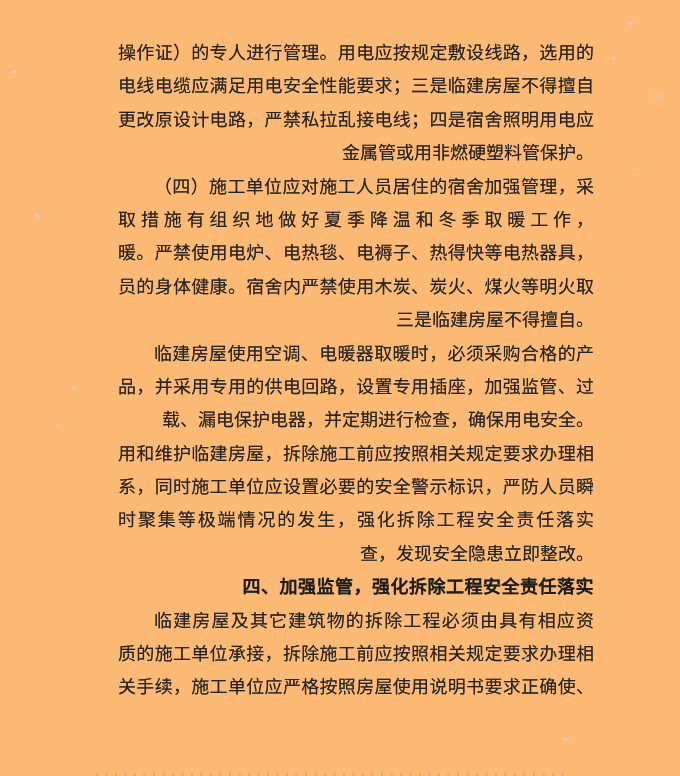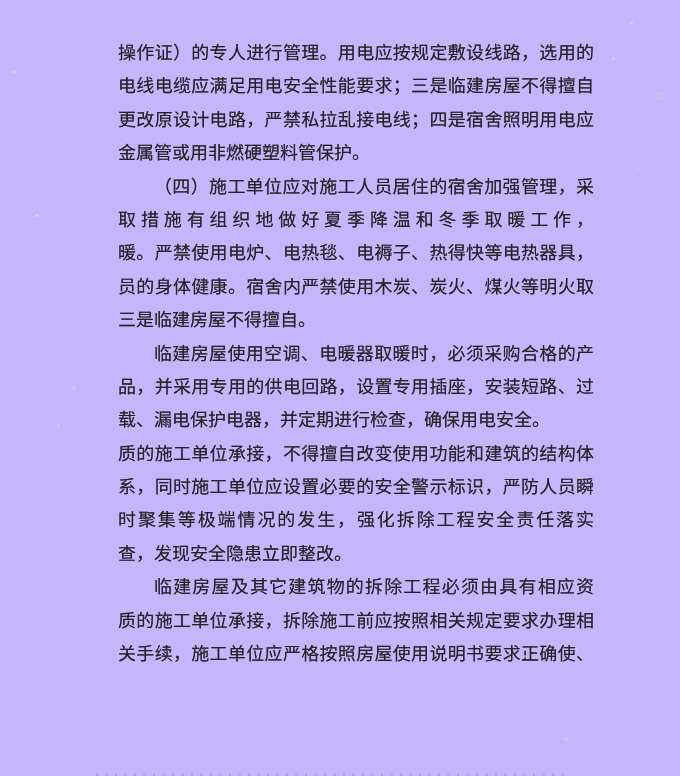--- a/index.html
+++ b/index.html
@@ -3,41 +3,41 @@
 <meta charset="utf-8">
 <style>
   html, body { margin: 0; padding: 0; }
   body { background: #888; }
 
   .page {
     position: relative;
     width: 680px;
     height: 776px;
     margin: 0 auto;
-    background: #c4b5fd;
+    background: #fdba74;
     overflow: hidden;
     font-family: "Liberation Serif", "DejaVu Serif", serif;
   }
 
   .textblock {
     position: absolute;
     left: 118px;
     top: 37px;
     width: 476px;
     color: #242424;
     font-size: 18px;
     line-height: 33.4px;
     text-shadow: 0 0 0.5px rgba(30,30,30,0.55);
   }
 
   .line {
     height: 33.4px;
     overflow: hidden;
     word-break: keep-all;
-    text-align: left;
+    text-align: right;
   }
   .line.fill {
     text-align: justify;
     text-align-last: justify;
   }
   .line.indent {
     text-indent: 2em;
   }
   .line.heading {
     font-family: "Liberation Sans", "DejaVu Sans", sans-serif;
@@ -81,26 +81,27 @@
       <div class="line fill">操作证）的专人进行管理。用电应按规定敷设线路，选用的</div>
       <div class="line fill">电线电缆应满足用电安全性能要求；三是临建房屋不得擅自</div>
       <div class="line fill">更改原设计电路，严禁私拉乱接电线；四是宿舍照明用电应</div>
       <div class="line">金属管或用非燃硬塑料管保护。</div>
       <div class="line fill indent">（四）施工单位应对施工人员居住的宿舍加强管理，采</div>
       <div class="line fill">取措施有组织地做好夏季降温和冬季取暖工作，设置专用插座</div>
       <div class="line fill">暖。严禁使用电炉、电热毯、电褥子、热得快等电热器具，</div>
       <div class="line fill">员的身体健康。宿舍内严禁使用木炭、炭火、煤火等明火取</div>
       <div class="line">三是临建房屋不得擅自。</div>
       <div class="line fill indent">临建房屋使用空调、电暖器取暖时，必须采购合格的产</div>
-      <div class="line fill">品，并采用专用的供电回路，设置专用插座，安装短路、过</div>
+      <div class="line fill">品，并采用专用的供电回路，设置专用插座，加强监管、过</div>
       <div class="line">载、漏电保护电器，并定期进行检查，确保用电安全。</div>
-      <div class="line fill">质的施工单位承接，不得擅自改变使用功能和建筑的结构体</div>
+      <div class="line fill">用和维护临建房屋，拆除施工前应按照相关规定要求办理相</div>
       <div class="line fill">系，同时施工单位应设置必要的安全警示标识，严防人员瞬</div>
       <div class="line fill">时聚集等极端情况的发生，强化拆除工程安全责任落实</div>
       <div class="line">查，发现安全隐患立即整改。</div>
+      <div class="line indent heading">四、加强监管，强化拆除工程安全责任落实</div>
       <div class="line fill indent">临建房屋及其它建筑物的拆除工程必须由具有相应资</div>
       <div class="line fill">质的施工单位承接，拆除施工前应按照相关规定要求办理相</div>
       <div class="line fill">关手续，施工单位应严格按照房屋使用说明书要求正确使、</div>
     </div>
 
   <div class="speckle" style="left:628px; top:22px;  width:6px; height:2px; transform:rotate(-25deg);"></div>
   <div class="speckle" style="left:612px; top:57px;  width:3px; height:3px;"></div>
   <div class="speckle" style="left:655px; top:93px;  width:5px; height:4px; background:transparent; border:1px solid #d2d1cd; border-radius:50%;"></div>
   <div class="speckle" style="left:567px; top:85px;  width:3px; height:2px;"></div>
   <div class="speckle" style="left:12px;  top:70px;  width:4px; height:3px;"></div>

